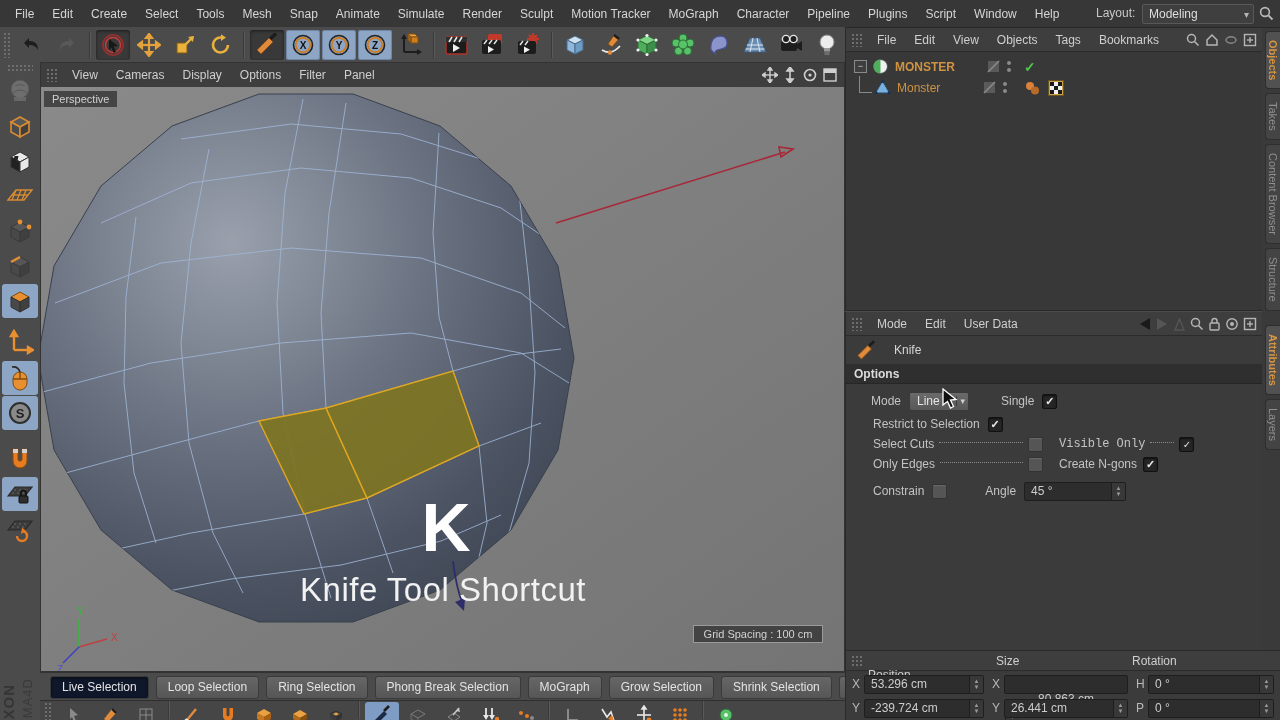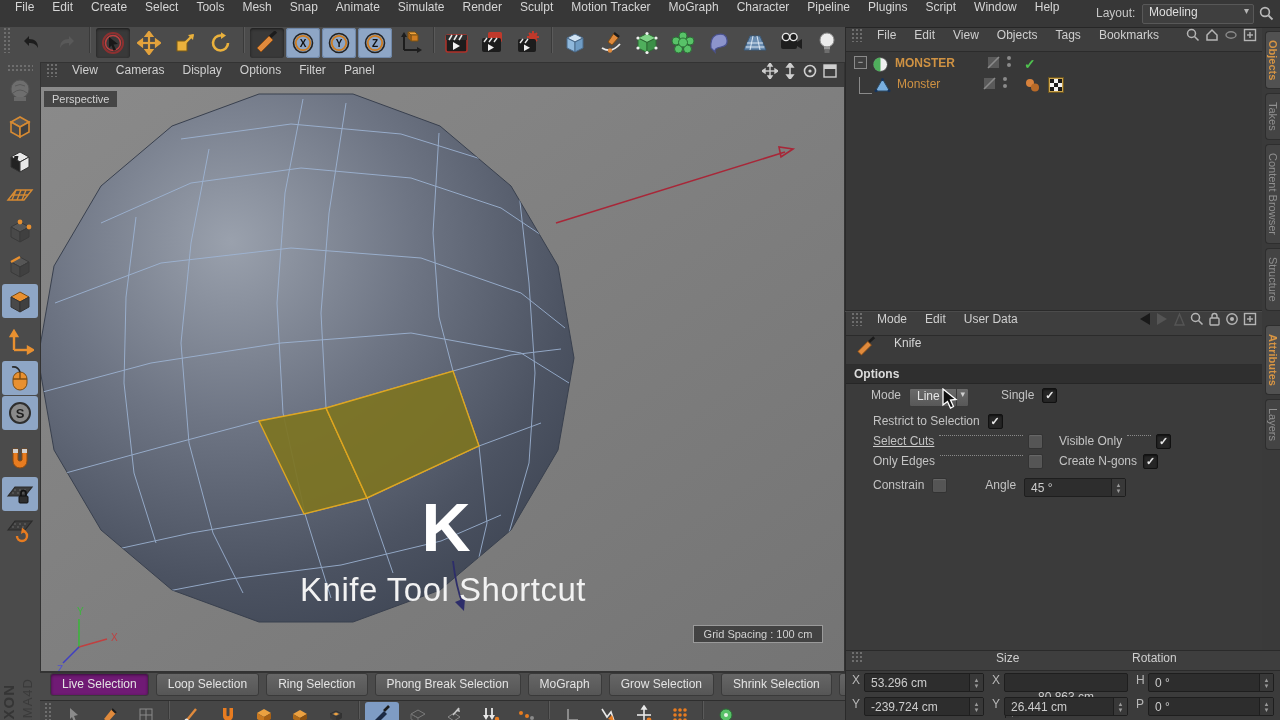--- a/index.html
+++ b/index.html
@@ -1,20 +1,20 @@
 <!DOCTYPE html>
 <html><head>
 <meta charset="utf-8">
 <style>
   html,body{margin:0;padding:0;background:#222;}
   #app{position:relative;width:1280px;height:720px;overflow:hidden;background:#4b4b4b;
        font-family:"Liberation Sans",sans-serif;font-size:12px;color:#cfcfcf;
        -webkit-user-select:none;user-select:none;}
   .abs{position:absolute;}
-  .flex{display:flex;}
+  .flex{display:flex;align-items:center;}
   .dots{background-image:radial-gradient(#6e6e6e 1px,transparent 1.2px);background-size:4px 4px;}
   
   .menubar{background:#373737;border-bottom:1px solid #262626;}
   .mi{padding:0 9px;color:#d6d6d6;white-space:nowrap;cursor:default;}
   .panelbar{background:#3e3e3e;border-bottom:1px solid #2b2b2b;}
   .pmi{padding:0 9px;color:#cfcfcf;white-space:nowrap;}
   
   .tbtn{width:34px;height:30px;display:flex;align-items:center;justify-content:center;
         border-radius:3px;margin:1px 1px;flex:0 0 auto;}
   .tbtn.pressed{background:#393939;box-shadow:inset 0 1px 3px rgba(0,0,0,.55);}
@@ -30,21 +30,21 @@
   .stepper{width:13px;align-self:stretch;border-left:1px solid #1e1e1e;display:flex;flex-direction:column;
            align-items:center;justify-content:center;color:#9a9a9a;font-size:6px;line-height:6px;background:#383838;}
   .cb{width:13px;height:13px;border-radius:2px;display:inline-flex;align-items:center;justify-content:center;
       font-size:11px;font-weight:bold;color:#e8e8e8;flex:0 0 auto;}
   .cb.on{background:#262626;border:1px solid #111;box-shadow:inset 0 1px 2px rgba(0,0,0,.6);}
   .cb.off{background:#555;border:1px solid #333;box-shadow:inset 0 1px 1px rgba(255,255,255,.12);}
   .leader{flex:1;border-bottom:1px dotted #8a8a8a;margin:0 5px 4px 5px;height:1px;min-width:10px;}
   
   .selbtn{background:linear-gradient(#666,#565656);border:1px solid #3a3a3a;border-radius:3px;
           padding:0 11px;height:21px;line-height:20px;color:#e3e3e3;margin-right:7px;white-space:nowrap;flex:0 0 auto;}
-  .selbtn.pressed{background:#701a75;box-shadow:inset 0 1px 3px rgba(0,0,0,.5);}
+  .selbtn.pressed{background:#0f172a;box-shadow:inset 0 1px 3px rgba(0,0,0,.5);}
   
   .vtab{writing-mode:vertical-rl;text-align:center;background:#444;border:1px solid #2e2e2e;border-right:none;
         border-radius:4px 0 0 4px;color:#909090;padding:8px 1px;margin-bottom:4px;font-size:11px;}
   .vtab.active{background:#515151;color:#d79544;font-weight:bold;}
   .treename{font-weight:bold;color:#cf9243;}
   .k-cap{color:#f2f2f2;}
   .chip{background:rgba(58,58,58,.85);color:#d2d2d2;font-size:11px;}
 </style>
 </head>
 <body>
@@ -829,26 +829,26 @@
       <span style="margin-left:32px;color:#c3c3c3;">Single</span>
       <span class="cb on" style="margin-left:8px;">✓</span>
     </div>
 
     <div class="flex" style="height:20px;">
       <span style="margin-left:27px;color:#c3c3c3;">Restrict to Selection</span>
       <span class="cb on" style="margin-left:8px;">✓</span>
     </div>
 
     <div class="flex" style="height:20px;">
-      <div class="flex" style="width:170px;margin-left:27px;text-decoration:underline;">
+      <div class="flex" style="width:170px;margin-left:27px;">
         <span style="color:#c3c3c3;">Select Cuts</span>
         <span class="leader"></span>
         <span class="cb off"></span>
       </div>
-      <div class="flex" style="width:170px;margin-left:16px;">
+      <div class="flex" style="width:170px;margin-left:16px;font-family:Liberation Mono, monospace;">
         <span style="color:#c3c3c3;">Visible Only</span>
         <span class="leader" style="max-width:24px;"></span>
         <span class="cb on">✓</span>
       </div>
     </div>
 
     <div class="flex" style="height:20px;">
       <div class="flex" style="width:170px;margin-left:27px;">
         <span style="color:#c3c3c3;">Only Edges</span>
         <span class="leader"></span>

